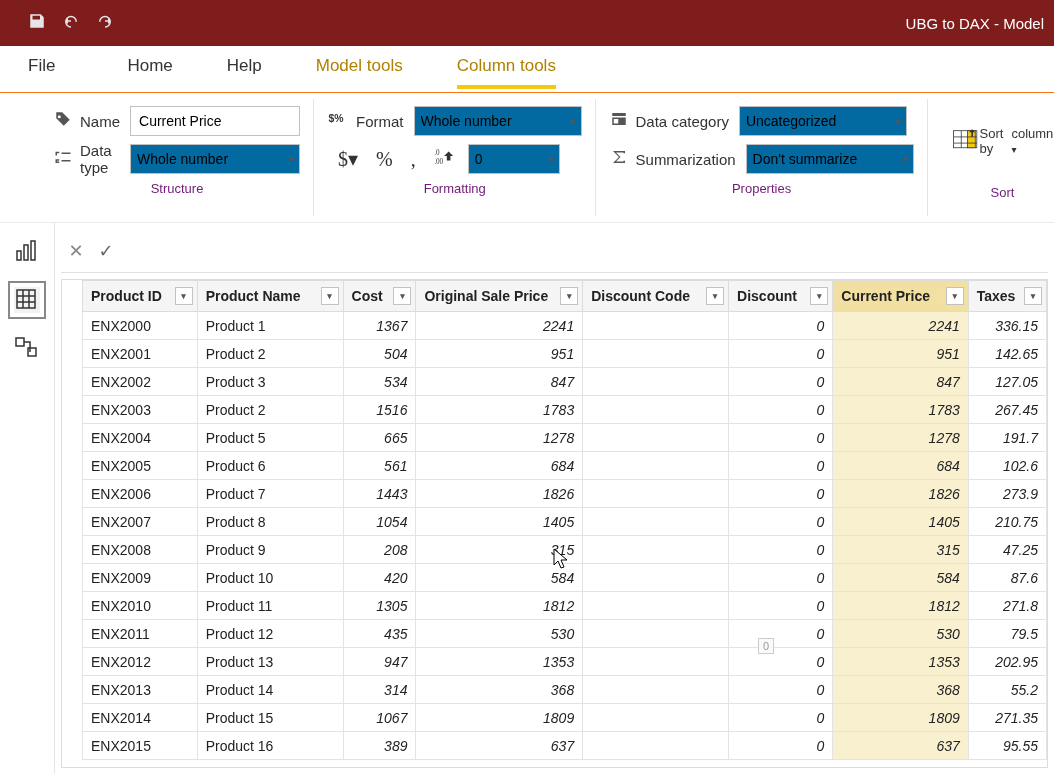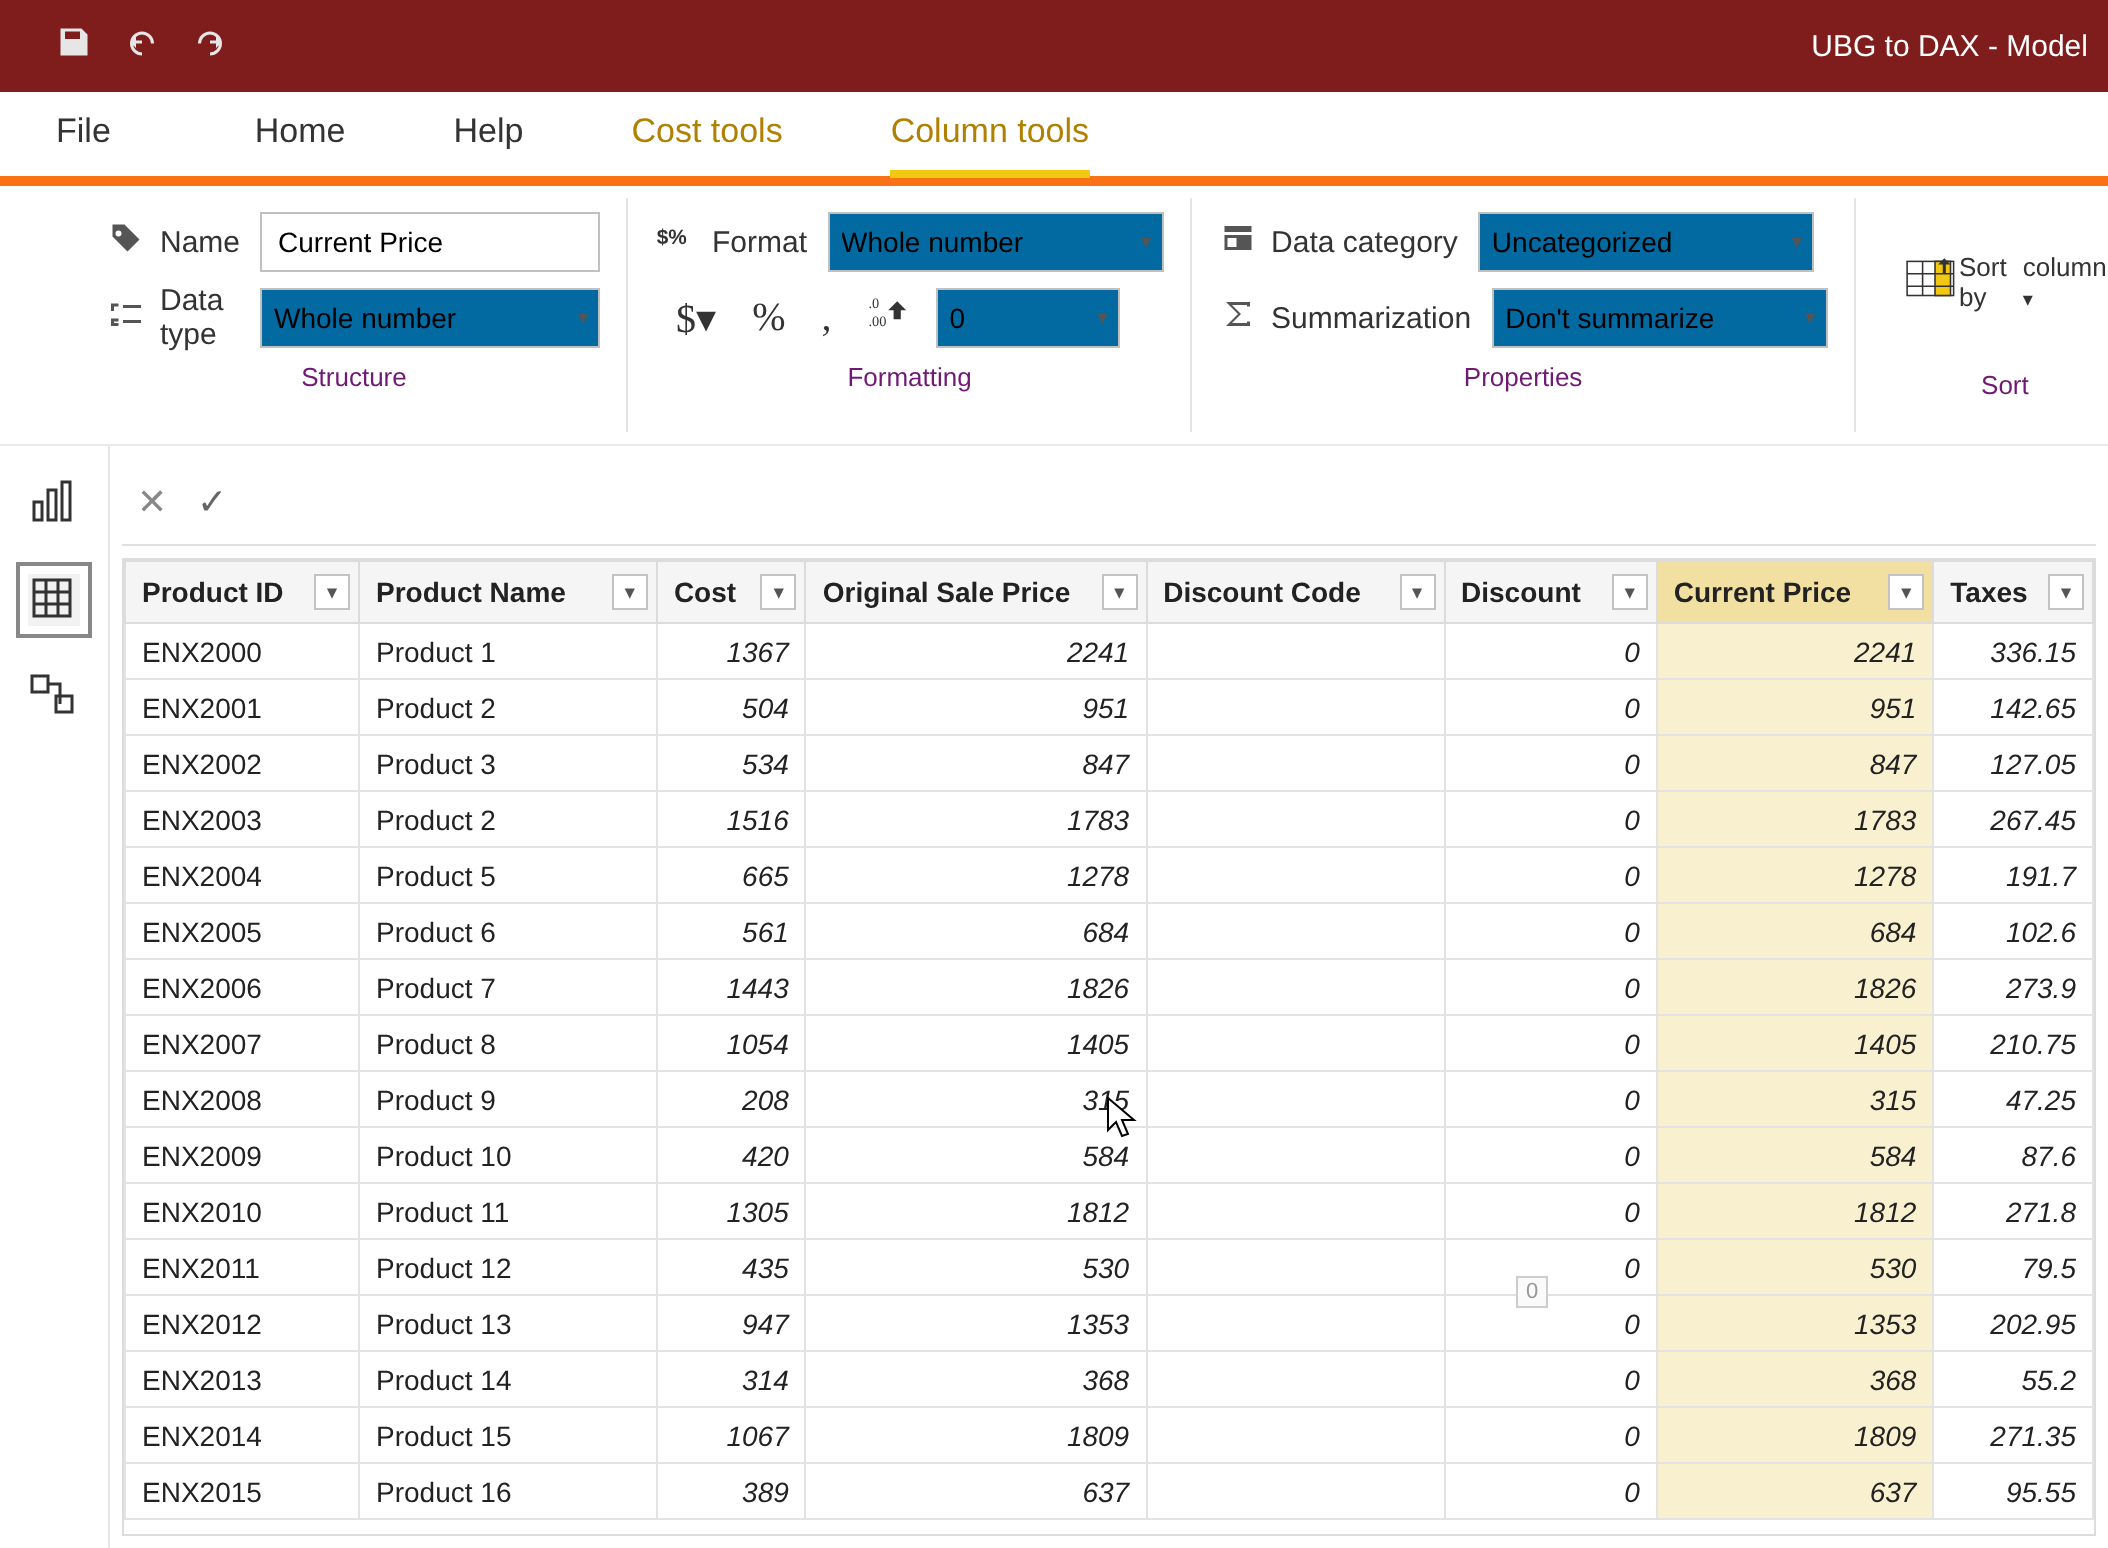--- a/index.html
+++ b/index.html
@@ -6,21 +6,21 @@
   html, body { margin:0; padding:0; font-family: "Segoe UI", Arial, sans-serif; background:#fff; color:#222; }
   body { width:1054px; height:774px; overflow:hidden; }
 
   
   .titlebar { height:46px; background:#7f1d1d; color:#f0f0f0; display:flex; align-items:center; }
   .tb-icons { display:flex; align-items:center; gap:16px; padding-left:28px; }
   .tb-icons svg { fill:#e6e6e6; }
   .tb-title { margin-left:auto; color:#ffffff; font-size:15px; padding-right:10px; white-space:nowrap; }
 
   
-  .menubar { height:47px; display:flex; align-items:flex-start; padding-left:22px; background:#fff; border-bottom:5px solid #f97316; }
+  .menubar { height:47px; display:flex; align-items:flex-start; padding-left:22px; background:#fff; border-bottom:1px solid #f97316; }
   .menuitem { font-size:17px; color:#333; padding:10px 18px 12px; cursor:pointer; }
   .menuitem.context { color:#b08000; }
   .menuitem.active { color:#b08000; position:relative; }
   .menuitem.active::after { content:""; position:absolute; left:18px; right:18px; bottom:-1px; height:4px; background:#f2c811; }
   .menu-file { padding-left:6px; padding-right:22px;}
   .menu-gap-lg { width:32px; }
   .menu-gap-sm { width:18px; }
 
   
   .ribbon { display:flex; border-bottom:1px solid #eaeaea; background:#fff; }
@@ -51,21 +51,21 @@
   .leftrail .railbtn { width:26px; height:26px; cursor:pointer; }
   .leftrail .railbtn.active { outline:2px solid #888; outline-offset:4px; background:#f2f2f2;}
   .leftrail svg { stroke:#333; fill:none; }
 
   .maincol { flex:1; display:flex; flex-direction:column; }
   .formulabar { height:44px; display:flex; align-items:center; border-bottom:1px solid #e0e0e0; margin:6px 6px 0; }
   .formulabar .fb-btn { width:30px; display:flex; justify-content:center; align-items:center; color:#888; font-size:18px; cursor:pointer;}
   .formulabar .fb-input { flex:1; height:30px; border:none; font-size:14px; padding:2px 6px;}
 
   
-  .gridwrap { flex:1; overflow:auto; margin:6px; border:1px solid #dcdcdc; }
+  .gridwrap { flex:1; overflow:auto; margin:6px; border:1px solid #dcdcdc;padding-left:20px; }
   table.grid { border-collapse:collapse; width:100%; font-size:14px; }
   table.grid th { background:#f5f5f5; border:1px solid #dcdcdc; text-align:left; font-weight:600; padding:0; height:30px; font-size:14px; }
   table.grid th .th-inner { display:flex; align-items:center; justify-content:space-between; padding:0 4px 0 8px; height:30px;}
   table.grid th .filterbtn { width:18px; height:18px; border:1px solid #c3c3c3; display:flex; align-items:center; justify-content:center; font-size:9px; color:#555; cursor:pointer; background:#fff;}
   table.grid th.selected { background:#f2e0a3; }
   table.grid td { border:1px solid #e3e3e3; padding:4px 8px; height:28px; white-space:nowrap; }
   td.num { text-align:right; font-style:italic; color:#222; }
   td.selectedcol { background:#f9f0d0; }
 
   .cursor-img { position:absolute; pointer-events:none; }
@@ -100,21 +100,21 @@
   <div class="tb-title">UBG to DAX - Model</div>
 </div>
 
 <div class="menubar">
   <div class="menuitem menu-file">File</div>
   <div class="menu-gap-lg"></div>
   <div class="menuitem">Home</div>
   <div class="menu-gap-sm"></div>
   <div class="menuitem">Help</div>
   <div class="menu-gap-sm"></div>
-  <div class="menuitem context">Cost tools</div>
+  <div class="menuitem context">Model tools</div>
   <div class="menu-gap-sm"></div>
   <div class="menuitem context active">Column tools</div>
 </div>
 
 <div class="ribbon" style="height:130px;">
 
   <div class="ribgroup" style="width:300px;margin-left:40px;">
     <div class="rib-row">
       <span class="lblicon">
         <span>

